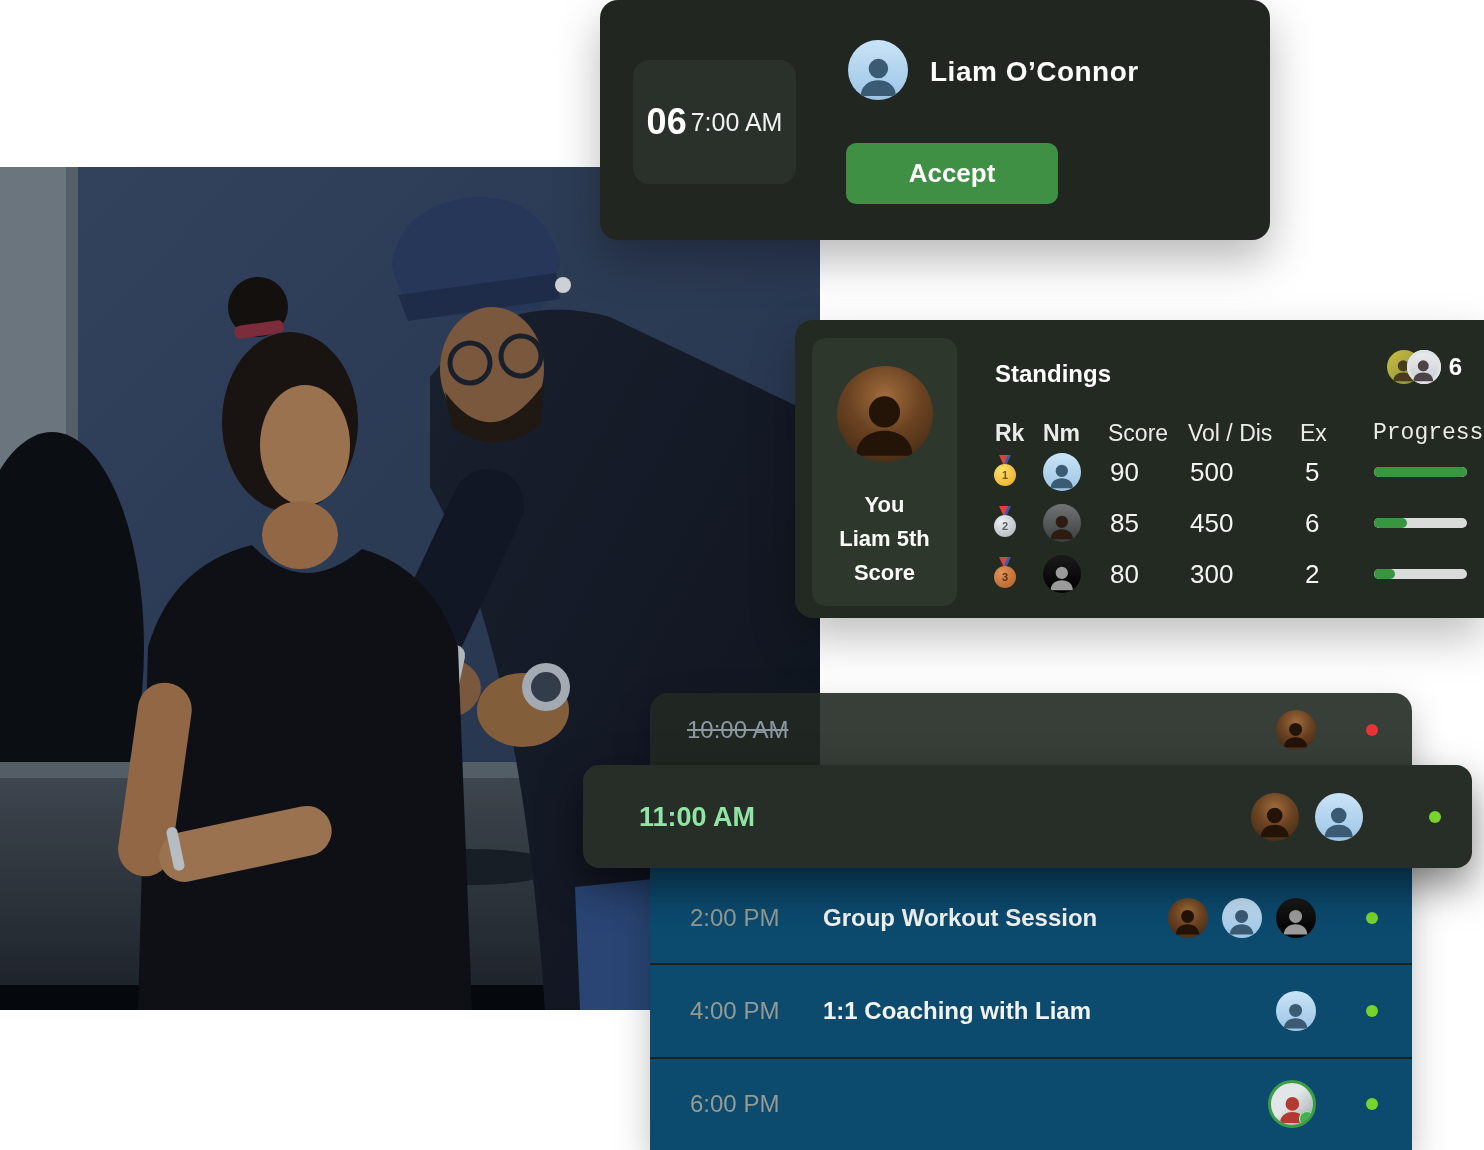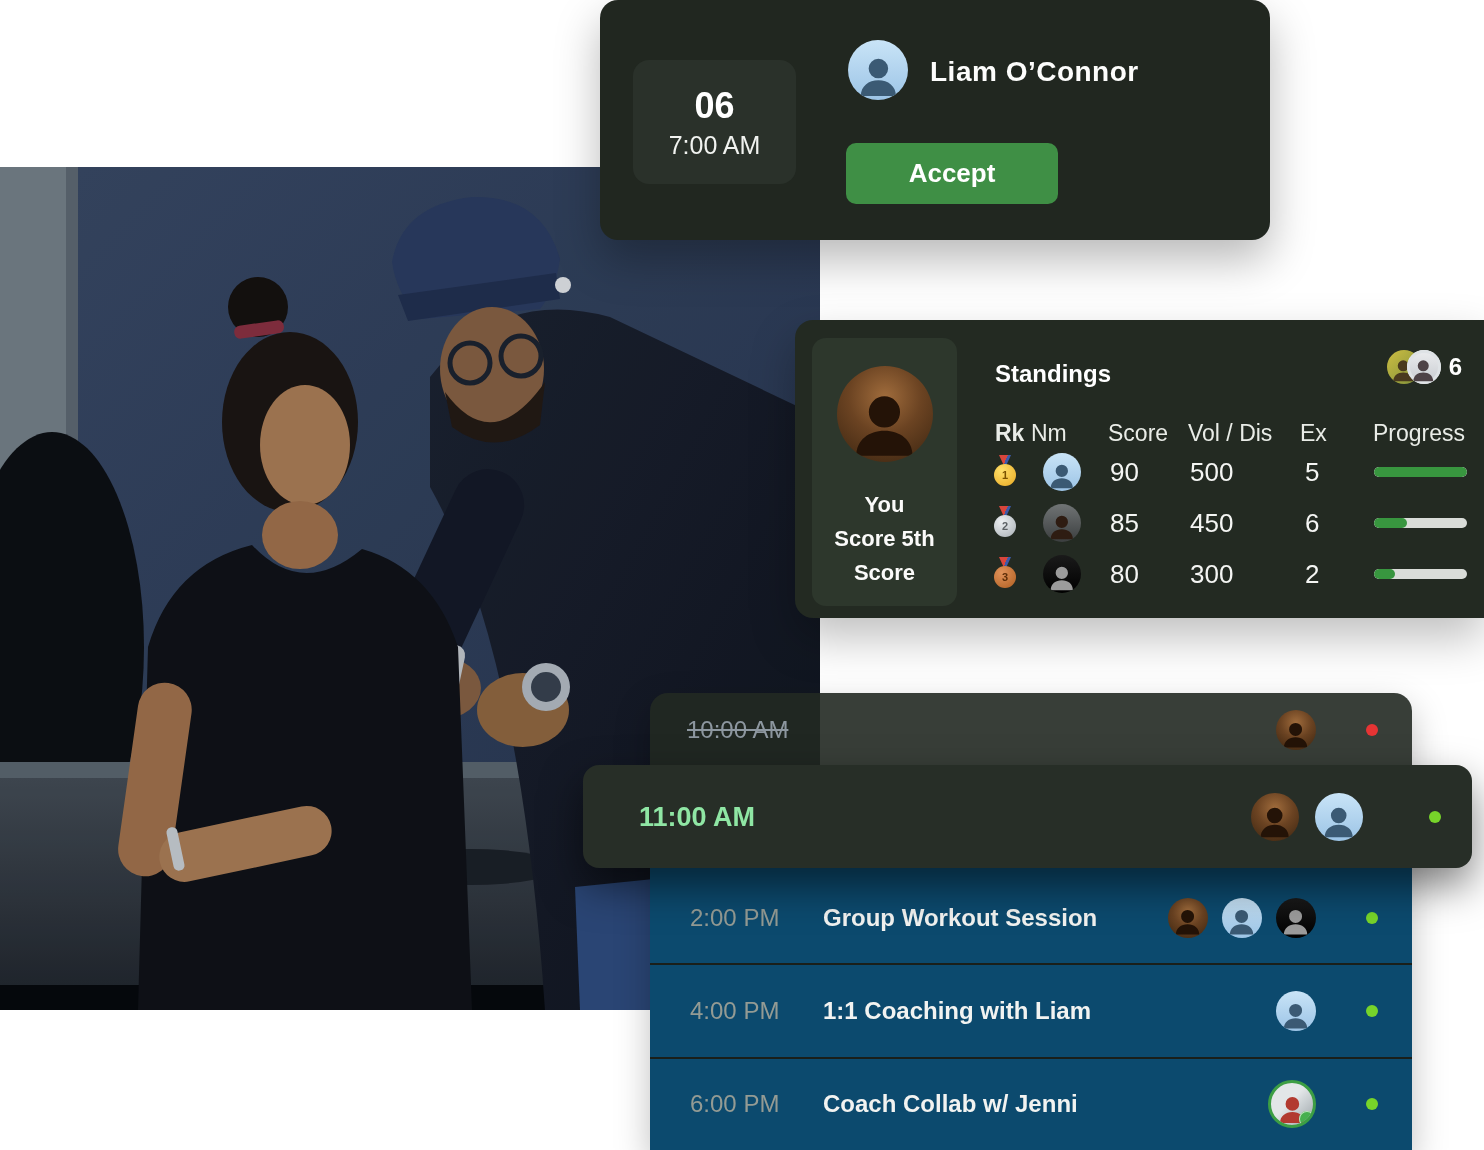--- a/index.html
+++ b/index.html
@@ -33,21 +33,21 @@
   .medal .coin{position:absolute;left:1px;top:9px;width:22px;height:22px;border-radius:50%;
      display:flex;align-items:center;justify-content:center;font-size:11px;font-weight:bold;}
   .medal-gold .coin{background:radial-gradient(circle at 35% 30%,#ffe06a,#e8a923);color:#7a5200;}
   .medal-silver .coin{background:radial-gradient(circle at 35% 30%,#eceff2,#a9b0b6);color:#5c6166;}
   .medal-bronze .coin{background:radial-gradient(circle at 35% 30%,#e0925a,#b05f21);color:#5e2e08;}
 
   
   .accept-card{position:absolute;left:600px;top:0;width:670px;height:240px;background:#212720;
      border-radius:18px;box-shadow:0 20px 45px rgba(0,0,0,.28);}
   .date-box{position:absolute;left:33px;top:60px;width:163px;height:124px;background:#2a312a;border-radius:16px;
-     display:flex;flex-direction:column;align-items:center;justify-content:center;gap:4px;}
+     display:flex;flex-direction:row;align-items:center;justify-content:center;gap:4px;}
   .date-day{font-size:36px;font-weight:bold;color:#fff;}
   .date-time{font-size:25px;color:#f1f3f0;}
   .accept-avatar{position:absolute;left:248px;top:40px;width:60px;height:60px;}
   .accept-name{position:absolute;left:330px;top:56px;font-size:28px;font-weight:700;color:#fdfdfc;letter-spacing:.5px;}
   .accept-btn{position:absolute;left:246px;top:143px;width:212px;height:61px;background:#3f8f45;border:none;
      border-radius:10px;color:#fff;font-size:26px;font-weight:700;font-family:inherit;cursor:pointer;
      display:flex;align-items:center;justify-content:center;}
 
   
   .standings{position:absolute;left:795px;top:320px;width:689px;height:298px;background:#232a22;
@@ -56,21 +56,21 @@
      display:flex;flex-direction:column;align-items:center;}
   .you-avatar{width:96px;height:96px;margin-top:28px;}
   .you-lines{margin-top:26px;text-align:center;font-size:22px;font-weight:bold;line-height:34px;color:#fbfbfa;}
   .standings-title{position:absolute;left:200px;top:40px;font-size:24px;font-weight:bold;color:#ffffff;}
   .members{position:absolute;right:22px;top:30px;display:flex;align-items:center;}
   .members .avatar{width:34px;height:34px;}
   .members .avatar + .avatar{margin-left:-14px;}
   .members-count{margin-left:8px;font-size:24px;font-weight:bold;color:#fff;}
   .st-head{position:absolute;top:100px;left:0;width:100%;font-size:23px;color:#e9ece7;}
   .st-head span{position:absolute;white-space:nowrap;}
-  .h-rk{left:200px;font-weight:bold;} .h-nm{left:236px;} .h-score{left:313px;} .h-vol{left:393px;} .h-ex{left:505px;} .h-prog{left:578px;}
+  .h-rk{left:200px;font-weight:bold;} .h-nm{left:248px;font-weight:bold;} .h-score{left:313px;} .h-vol{left:393px;} .h-ex{left:505px;} .h-prog{left:578px;font-family:Liberation Mono, monospace;}
   .st-row{position:absolute;left:0;width:100%;height:40px;}
   .st-row .medal{position:absolute;left:198px;top:3px;}
   .st-row .avatar{position:absolute;left:248px;top:1px;width:38px;height:38px;}
   .st-score{position:absolute;left:315px;top:5px;font-size:26px;color:#f4f5f3;}
   .st-vol{position:absolute;left:395px;top:5px;font-size:26px;color:#f4f5f3;}
   .st-ex{position:absolute;left:510px;top:5px;font-size:26px;color:#f4f5f3;}
   .bar{position:absolute;left:579px;top:15px;width:93px;height:10px;border-radius:6px;background:#d9dcd8;overflow:hidden;}
   .bar-fill{height:100%;border-radius:6px;background:#38963f;}
 
   
@@ -174,21 +174,21 @@
 
   <div class="standings">
     <div class="you-panel">
       <div class="avatar av-mei you-avatar">
         <svg viewBox="0 0 24 24">
             <path d="M12 3a5 5 0 1 1 0 10 5 5 0 0 1 0-10zm-9 19c0-5 4-8 9-8s9 3 9 8z"></path>
           </svg>
       </div>
       <div class="you-lines">
         <div>You</div>
-        <div>Score 5th</div>
+        <div>Liam 5th</div>
         <div>Score</div>
       </div>
     </div>
 
     <div class="standings-title">Standings</div>
 
     <div class="members">
       <div class="avatar av-fest">
         <svg viewBox="0 0 24 24">
             <path d="M12 3a5 5 0 1 1 0 10 5 5 0 0 1 0-10zm-9 19c0-5 4-8 9-8s9 3 9 8z"></path>
@@ -307,21 +307,20 @@
           <svg viewBox="0 0 24 24">
               <path d="M12 3a5 5 0 1 1 0 10 5 5 0 0 1 0-10zm-9 19c0-5 4-8 9-8s9 3 9 8z"></path>
             </svg>
         </div>
       </div>
       <div class="sch-dot dot dot-green"></div>
     </div>
     <div class="divider"></div>
     <div class="sch-row row-std row-jenni">
       <span class="sch-time">6:00 PM</span>
-      <span class="sch-title">Coach Collab w/ Jenni</span>
       <div class="sch-avatars">
         <div class="avatar av-jenni">
           <svg viewBox="0 0 24 24">
               <path d="M12 3a5 5 0 1 1 0 10 5 5 0 0 1 0-10zm-9 19c0-5 4-8 9-8s9 3 9 8z"></path>
             </svg>
         </div>
       </div>
       <div class="sch-dot dot dot-green"></div>
     </div>
   </div>

